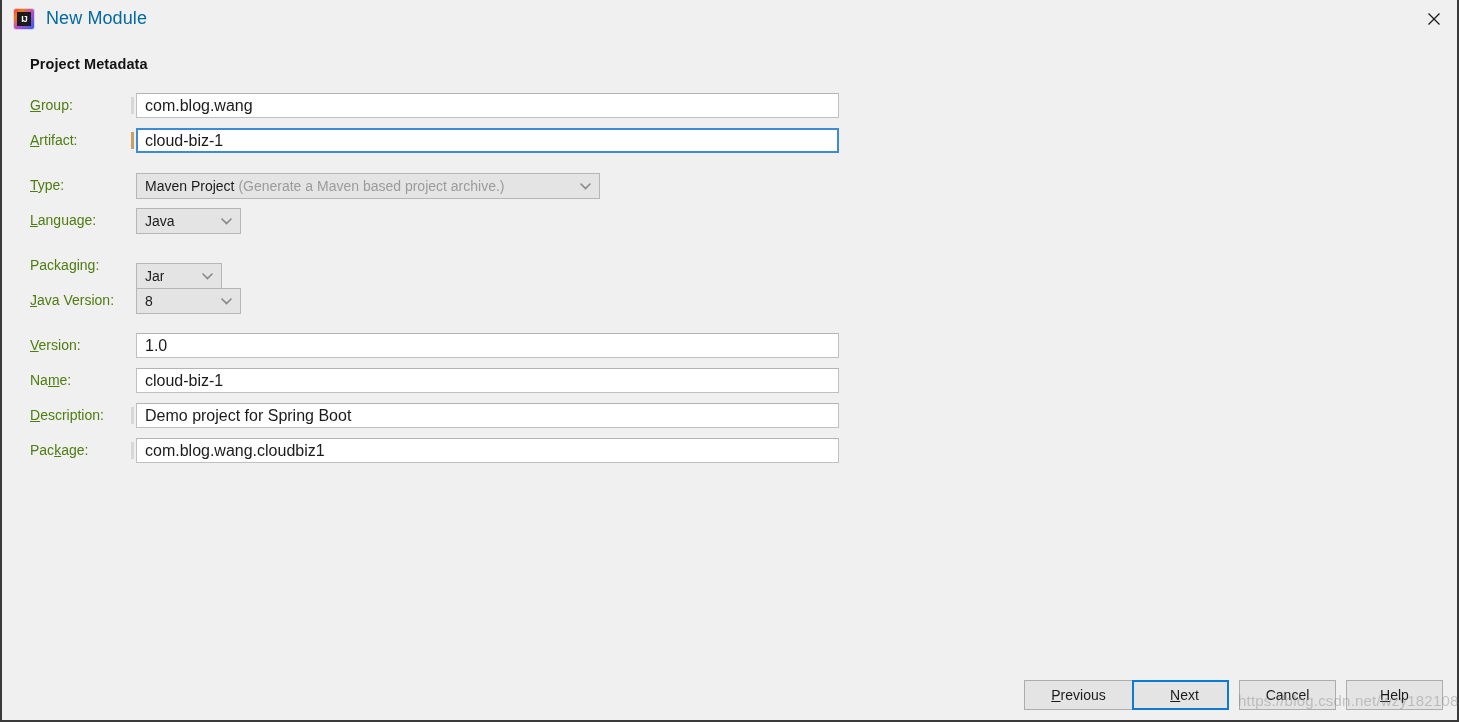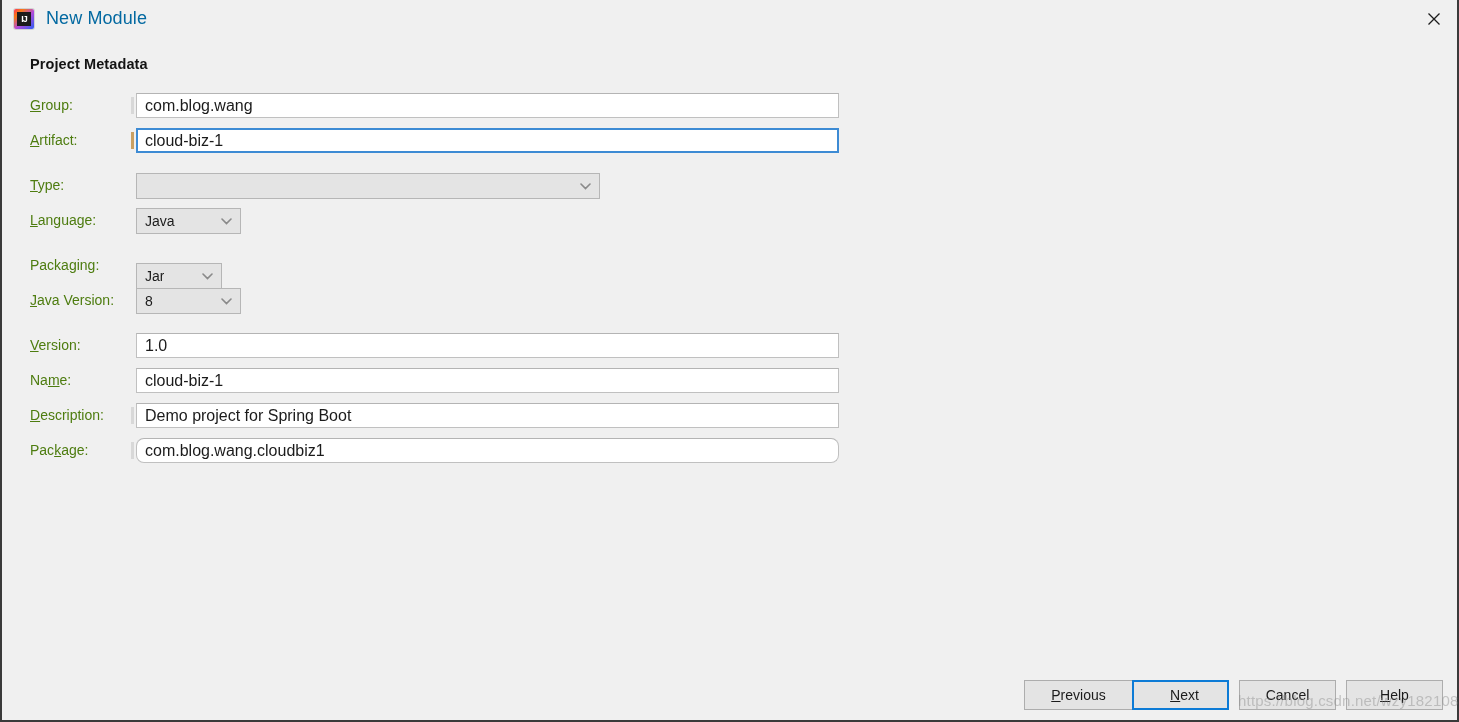--- a/index.html
+++ b/index.html
@@ -255,20 +255,21 @@
 
     <div class="row" style="top:38px;">
       <div class="lbl"><span></span><u>A</u><span>rtifact:</span></div>
       <div class="mark amber"></div>
       <input class="tf focused" type="text" readonly="" style="top: 0px;" value="cloud-biz-1">
     </div>
 
     <div class="row" style="top:83px;">
       <div class="lbl"><span></span><u>T</u><span>ype:</span></div>
       <div class="cb" style="left:134px; width:464px; top:0;">
+        <span class="cbtext"><span>Maven Project</span> <span class="hint">(Generate a Maven based project archive.)</span></span>
         <span class="arrow">
           <svg width="11" height="7" viewBox="0 0 11 7">
               <path d="M1 1 L5.5 5.6 L10 1" stroke="#8a8a8a" stroke-width="1.6" fill="none" stroke-linecap="round"></path>
             </svg>
         </span>
       </div>
     </div>
 
     <div class="row" style="top:118px;">
       <div class="lbl"><span></span><u>L</u><span>anguage:</span></div>
@@ -318,21 +319,21 @@
 
     <div class="row" style="top:313px;">
       <div class="lbl"><span></span><u>D</u><span>escription:</span></div>
       <div class="mark"></div>
       <input class="tf" type="text" readonly="" style="top: 0px; padding-left: 8px;" value="Demo project for Spring Boot">
     </div>
 
     <div class="row" style="top:348px;">
       <div class="lbl"><span>Pac</span><u>k</u><span>age:</span></div>
       <div class="mark"></div>
-      <input class="tf" type="text" readonly="" style="top: 0px; border-radius: 8px;" value="com.blog.wang.cloudbiz1">
+      <input class="tf" type="text" readonly="" style="top: 0px;" value="com.blog.wang.cloudbiz1">
     </div>
 
   </div>
 
   <div id="buttonbar">
     <div class="btn" style="left:1022px; width:109px;">
       <span><span></span><u>P</u><span>revious</span></span>
     </div>
     <div class="btn default" style="left:1130px; width:97px;">
       <span><span></span><u>N</u><span>ext</span></span>

